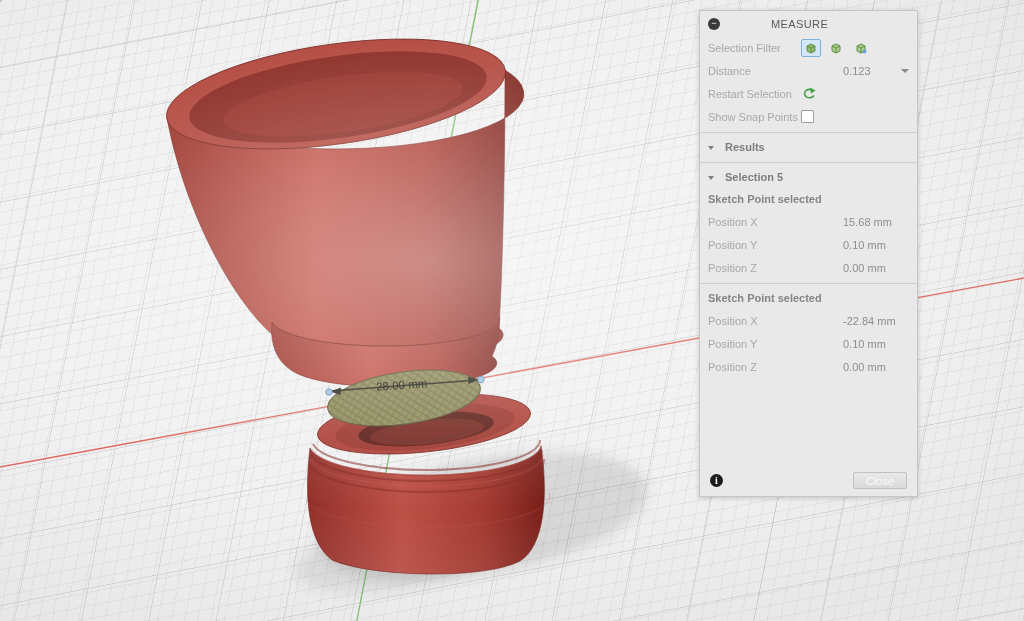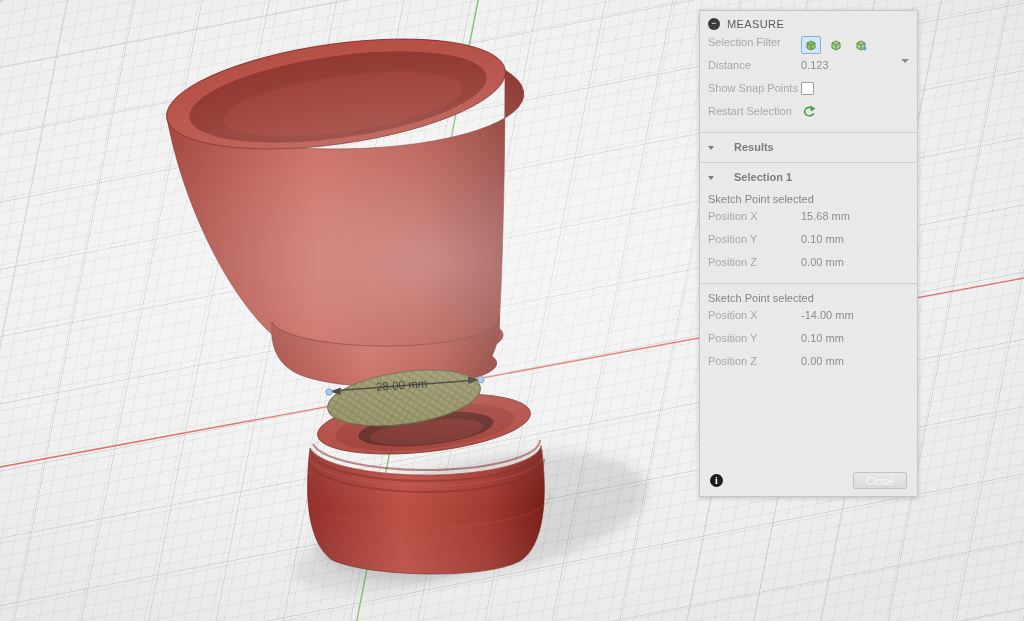--- a/index.html
+++ b/index.html
@@ -29,48 +29,48 @@
     background:#e9e9e9;border:1px solid #c6c6c6;box-sizing:border-box;
     box-shadow:0 1px 5px rgba(0,0,0,.18);
     font-size:11px;color:#9a9a9a;z-index:5;
   }
   .p-header{height:25px;display:flex;align-items:center;gap:7px;padding:0 8px;}
   .collapse-btn{
     width:12px;height:12px;border-radius:50%;background:#3a3a3a;flex:none;
     display:flex;align-items:center;justify-content:center;color:#fff;cursor:pointer;
   }
   .collapse-btn::before{content:"\2212";font-size:9px;line-height:1;}
-  .p-title{color:#5a5a5a;letter-spacing:.4px;}
-  .p-row{height:23px;display:flex;align-items:flex-start;padding:0 8px;}
+  .p-title{color:#5a5a5a;letter-spacing:.4px;margin-left:44px;}
+  .p-row{height:23px;display:flex;align-items:center;padding:0 8px;}
   .p-label{width:93px;flex:none;color:#a8a8a8;}
-  .p-value{color:#8e8e8e;}
+  .p-value{color:#8e8e8e;margin-left:42px;}
   .p-caret{
     margin-left:auto;width:0;height:0;
     border-left:4px solid transparent;border-right:4px solid transparent;
     border-top:4px solid #8a8a8a;cursor:pointer;
   }
   .filter-icons{display:flex;gap:5px;align-items:center;}
   .ficon{
     width:18px;height:16px;border:1px solid transparent;border-radius:2px;
     display:flex;align-items:center;justify-content:center;cursor:pointer;
   }
   .ficon.selected{background:#d3e7f8;border-color:#7fb0da;}
   .checkbox{
     width:11px;height:11px;background:#fdfdfd;border:1px solid #9f9f9f;
     border-radius:1px;cursor:pointer;
   }
   .restart-icon{display:flex;align-items:center;cursor:pointer;}
   .p-divider{height:1px;background:#d0d0d0;margin:4px 0 3px 0;}
-  .section-row{height:22px;display:flex;align-items:center;gap:20px;padding:0 8px;color:#7d7d7d;font-weight:bold;cursor:pointer;}
+  .section-row{height:22px;display:flex;align-items:center;gap:11px;padding:0 8px;color:#7d7d7d;font-weight:bold;cursor:pointer;}
   .tri{
     width:0;height:0;flex:none;margin-top:1px;
     border-left:3.5px solid transparent;border-right:3.5px solid transparent;
     border-top:4.5px solid #7d7d7d;
   }
-  .subtitle-row{height:22px;display:flex;align-items:center;padding:0 8px;color:#858585;}
+  .subtitle-row{height:22px;display:flex;align-items:center;padding:0 8px;color:#858585;font-weight:bold;}
   .p-footer{
     position:absolute;left:0;right:0;bottom:7px;
     display:flex;align-items:center;justify-content:space-between;padding:0 10px;
   }
   .info-icon{
     width:13px;height:13px;border-radius:50%;background:#1c1c1c;color:#fff;
     display:flex;align-items:center;justify-content:center;cursor:pointer;
   }
   .info-icon::before{content:"i";font-family:"Liberation Serif",serif;font-size:10px;font-weight:bold;line-height:1;}
   .close-btn{
@@ -187,67 +187,67 @@
       </span>
     </div>
 
     <div class="p-row">
       <span class="p-label">Distance</span>
       <span class="p-value">0.123</span>
       <span class="p-caret"></span>
     </div>
 
     <div class="p-row">
-      <span class="p-label">Show Snap Points</span>
-      <span class="checkbox"></span>
-    </div>
-
-    <div class="p-row">
       <span class="p-label">Restart Selection</span>
       <span class="restart-icon">
         <svg width="15" height="13">
             <path d="M12,3.5 A5,4.2 0 1 0 13,8.5" fill="none" stroke="#4aa04a" stroke-width="1.6"></path>
             <polygon points="9,0.5 14.5,3.5 10,6.5" fill="#4aa04a"></polygon>
           </svg>
       </span>
     </div>
 
+    <div class="p-row">
+      <span class="p-label">Show Snap Points</span>
+      <span class="checkbox"></span>
+    </div>
+
     <div class="p-divider"></div>
 
     <div class="section-row">
       <span class="tri"></span>
       <span>Results</span>
     </div>
 
     <div class="p-divider"></div>
 
     <div class="section-row">
       <span class="tri"></span>
-      <span>Selection 1</span>
+      <span>Selection 5</span>
     </div>
     <div class="subtitle-row">Sketch Point selected</div>
     <div class="p-row">
       <span class="p-label">Position X</span>
       <span class="p-value">15.68 mm</span>
     </div>
     <div class="p-row">
       <span class="p-label">Position Y</span>
       <span class="p-value">0.10 mm</span>
     </div>
     <div class="p-row">
       <span class="p-label">Position Z</span>
       <span class="p-value">0.00 mm</span>
     </div>
 
     <div class="p-divider"></div>
 
     <div class="subtitle-row">Sketch Point selected</div>
     <div class="p-row">
       <span class="p-label">Position X</span>
-      <span class="p-value">-14.00 mm</span>
+      <span class="p-value">-22.84 mm</span>
     </div>
     <div class="p-row">
       <span class="p-label">Position Y</span>
       <span class="p-value">0.10 mm</span>
     </div>
     <div class="p-row">
       <span class="p-label">Position Z</span>
       <span class="p-value">0.00 mm</span>
     </div>
 

